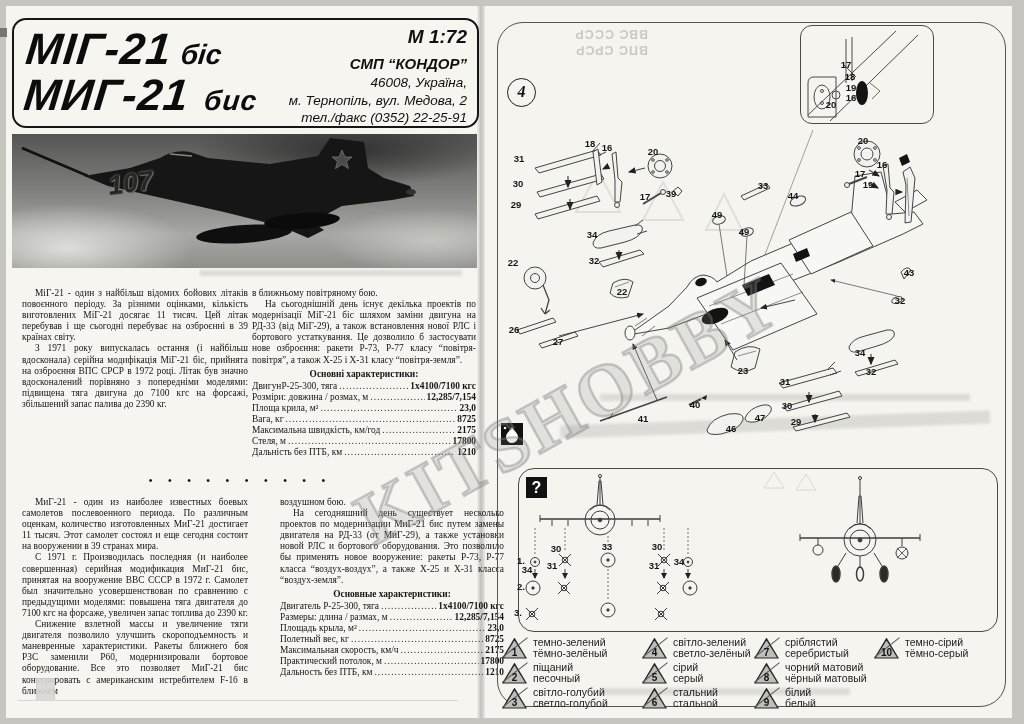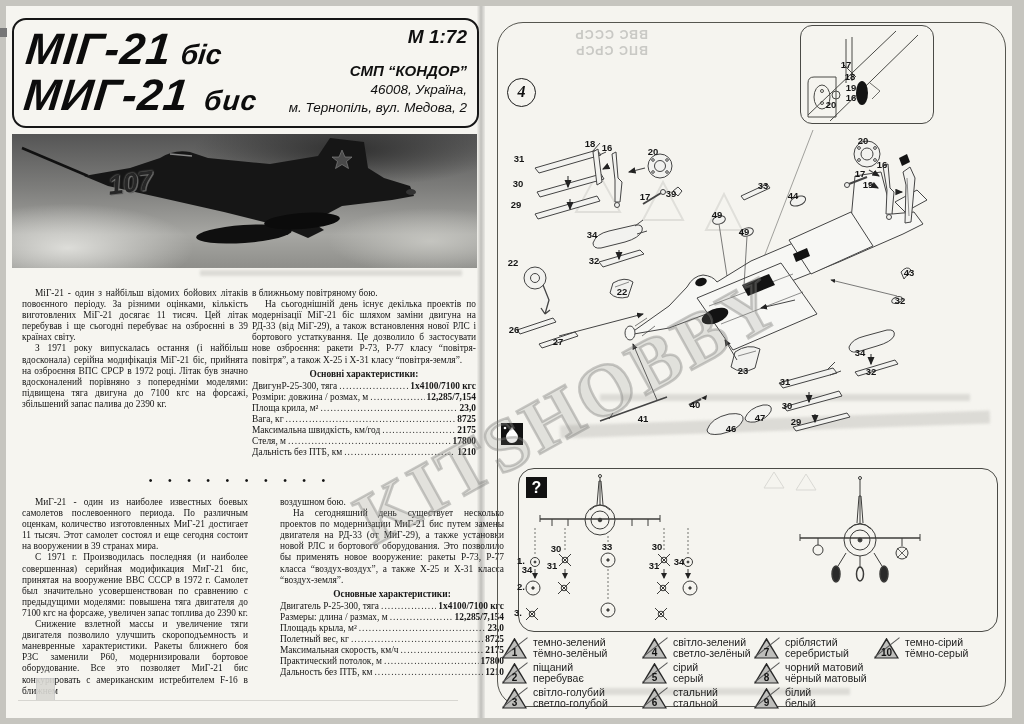--- a/index.html
+++ b/index.html
@@ -13,21 +13,21 @@
   .fold{left:477px;top:6px;width:8px;height:712px;background:linear-gradient(90deg,rgba(0,0,0,0.02),rgba(0,0,0,0.22),rgba(0,0,0,0.05));}
   .corner-mark{left:0;top:28px;width:7px;height:9px;background:#777;}
 
   
   .hdr-box{left:12px;top:18px;width:463px;height:106px;border:2px solid #161616;border-radius:14px;}
   .title1{left:26px;top:24px;font:italic 700 44px "Liberation Sans",sans-serif;color:#0c0c0c;transform:skewX(-6deg);letter-spacing:1px;white-space:nowrap;}
   .title1 .sfx{font-size:28px;margin-left:10px;letter-spacing:0;}
   .title2{left:24px;top:70px;font:italic 700 44px "Liberation Sans",sans-serif;color:#0c0c0c;transform:skewX(-6deg);letter-spacing:1px;white-space:nowrap;}
   .title2 .sfx{font-size:28px;margin-left:16px;}
   .hdr-right{left:205px;top:26px;width:262px;text-align:right;color:#101010;}
-  .scale{font:italic 700 19px "Liberation Sans",sans-serif;margin-bottom:14px;}
+  .scale{font:italic 700 19px "Liberation Sans",sans-serif;margin-bottom:7px;}
   .company{font:700 15px "Liberation Sans",sans-serif;font-style:italic;margin-bottom:2px;}
   .addr{font:italic 13.5px "Liberation Sans",sans-serif;line-height:1.3;}
 
   
   .photo{left:12px;top:134px;width:465px;height:134px;overflow:hidden;
     background:
       radial-gradient(ellipse 60% 50% at 72% 12%, rgba(40,40,40,.85) 0%, rgba(40,40,40,0) 55%),
       radial-gradient(ellipse 45% 55% at 12% 85%, rgba(228,228,224,.9) 0%, rgba(228,228,224,0) 60%),
       radial-gradient(ellipse 40% 45% at 90% 80%, rgba(205,205,200,.8) 0%, rgba(205,205,200,0) 55%),
       linear-gradient(180deg,#555 0%,#7d7d7b 40%,#a7a7a3 75%,#8e8e8a 100%);}
@@ -105,20 +105,21 @@
     <span>МІГ-21</span><span class="sfx">біс</span>
   </div>
   <div class="abs title2">
     <span>МИГ-21</span><span class="sfx">бис</span>
   </div>
   <div class="abs hdr-right">
     <div class="scale">M 1:72</div>
     <div class="company">СМП “КОНДОР”</div>
     <div class="addr">46008, Україна,</div>
     <div class="addr">м. Тернопіль, вул. Медова, 2</div>
+    <div class="addr">тел./факс (0352) 22-25-91</div>
   </div>
 
   <div class="abs photo">
     <svg width="465" height="134" viewBox="0 0 465 134">
       <line x1="10" y1="14" x2="76" y2="42" stroke="#111" stroke-width="2.5"></line>
       <path d="M72 42 L118 34 L148 24 Q162 15 178 18 L196 24 L258 30 L306 22 L318 4 L352 8 L356 34 L372 44 L398 52 L402 62 L380 66 L330 72 L300 88 L312 96 L296 104 L268 92 L212 78 L150 64 L96 52 Z" fill="#161616"></path>
       <ellipse cx="232" cy="100" rx="48" ry="9" transform="rotate(-4 232 100)" fill="#0f0f0f"></ellipse>
       <ellipse cx="290" cy="87" rx="38" ry="8" transform="rotate(-4 290 87)" fill="#0b0b0b"></ellipse>
       <path d="M330 16 l3 7 7 0 -5.5 4.5 2 7 -6.5-4 -6.5 4 2-7 -5.5-4.5 7 0 Z" fill="#4a4a4a" stroke="#8d8d8d" stroke-width="0.6"></path>
       <line x1="158" y1="20" x2="180" y2="22" stroke="#888" stroke-width="1.5"></line>
@@ -500,21 +501,21 @@
             <span>тёмно-зелёный</span>
           </span>
         </div>
         <div class="lg-item">
           <span class="tri">
             <span class="tri-in"></span>
             <span class="tri-n">2</span>
           </span>
           <span class="lg-txt">
             <span>піщаний</span>
-            <span>перебуває</span>
+            <span>песочный</span>
           </span>
         </div>
         <div class="lg-item">
           <span class="tri">
             <span class="tri-in"></span>
             <span class="tri-n">3</span>
           </span>
           <span class="lg-txt">
             <span>світло-голубий</span>
             <span>светло-голубой</span>

